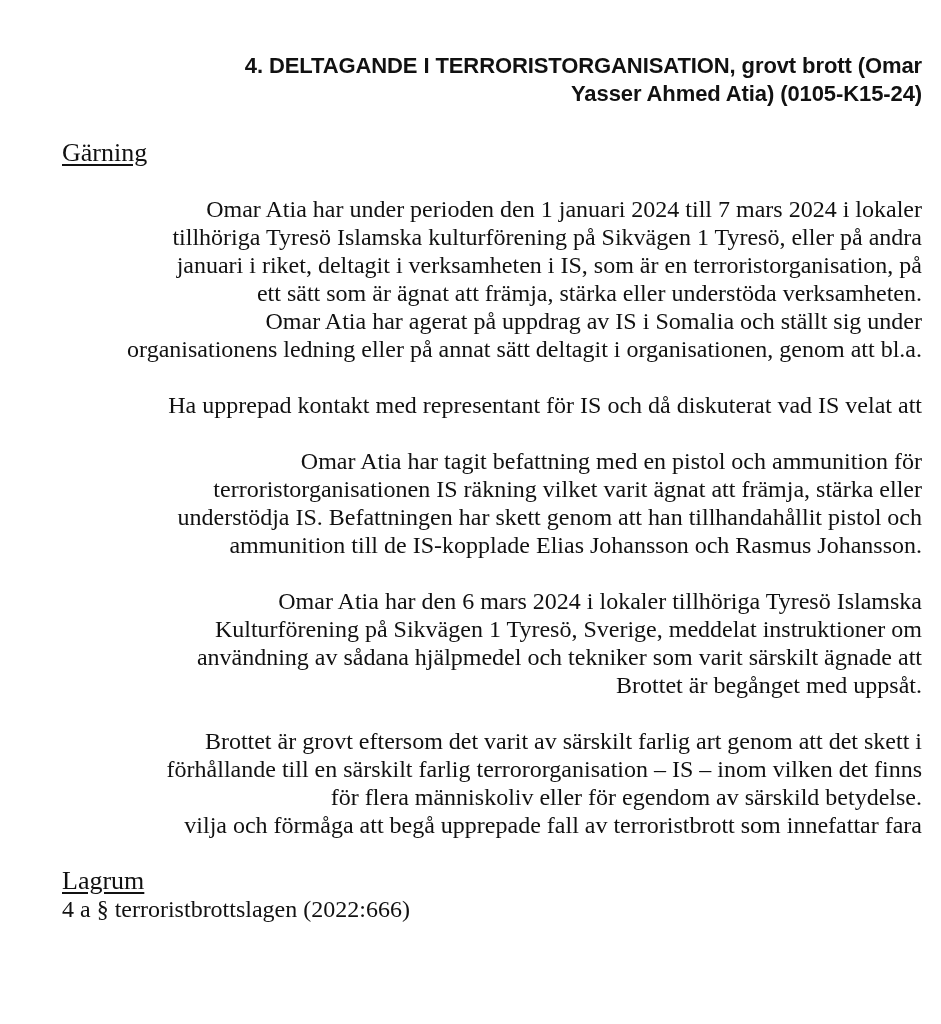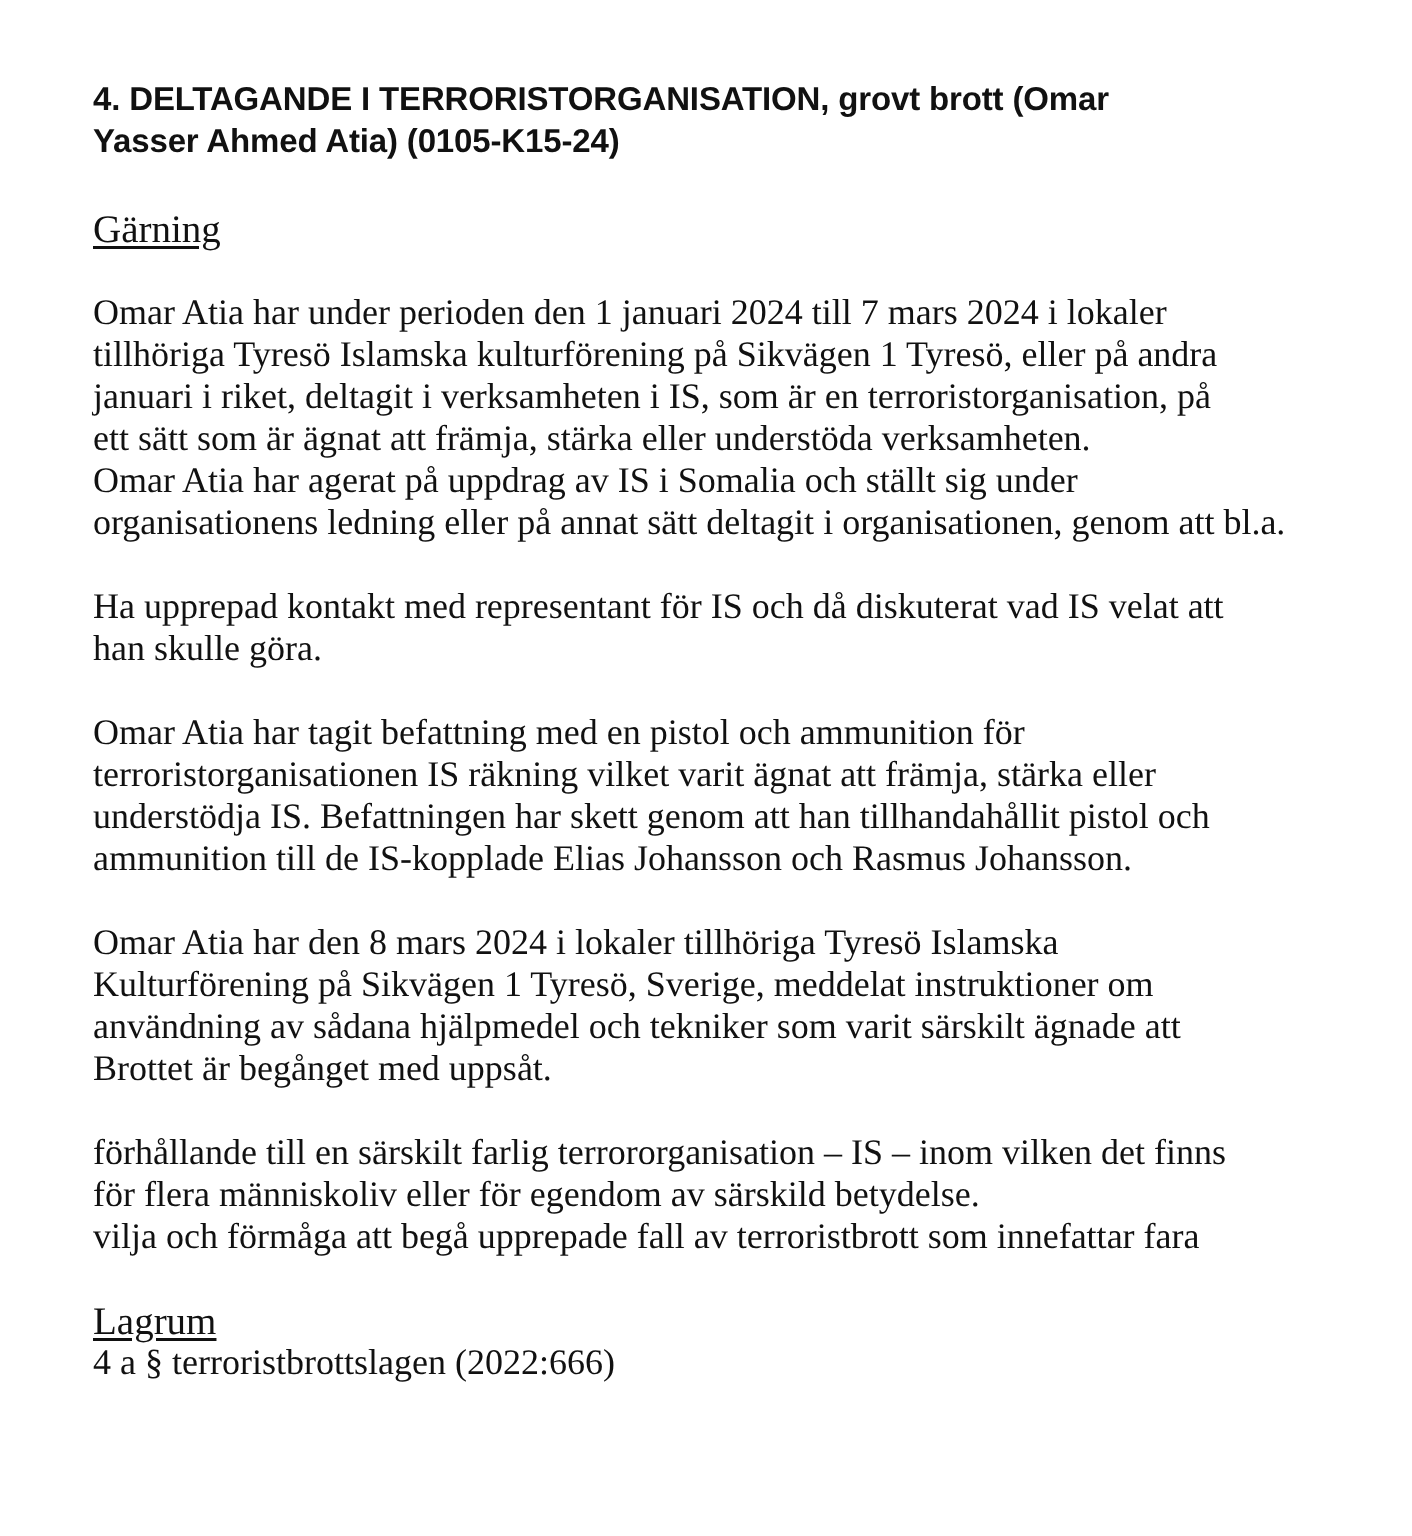--- a/index.html
+++ b/index.html
@@ -38,20 +38,21 @@
     }
     .para {
       font-family: "Liberation Serif", serif;
       font-size: 24px;
       line-height: 28px;
       margin: 0;
     }
     .line {
       display: block;
       white-space: nowrap;
+      text-align: right;
     }
     .gap-heading { height: 31px; }
     .gap-label { height: 28px; }
     .gap-para { height: 28px; }
   </style>
 </head>
 <body>
 
 <div class="page">
 
@@ -72,44 +73,44 @@
     <span class="line">januari i riket, deltagit i verksamheten i IS, som är en terroristorganisation, på</span>
     <span class="line">ett sätt som är ägnat att främja, stärka eller understöda verksamheten.</span>
     <span class="line">Omar Atia har agerat på uppdrag av IS i Somalia och ställt sig under</span>
     <span class="line">organisationens ledning eller på annat sätt deltagit i organisationen, genom att bl.a.</span>
   </p>
 
   <div class="gap-para"></div>
 
   <p class="para">
     <span class="line">Ha upprepad kontakt med representant för IS och då diskuterat vad IS velat att</span>
-    <span class="line">han skulle göra.</span>
   </p>
 
   <div class="gap-para"></div>
 
   <p class="para">
     <span class="line">Omar Atia har tagit befattning med en pistol och ammunition för</span>
     <span class="line">terroristorganisationen IS räkning vilket varit ägnat att främja, stärka eller</span>
     <span class="line">understödja IS. Befattningen har skett genom att han tillhandahållit pistol och</span>
     <span class="line">ammunition till de IS-kopplade Elias Johansson och Rasmus Johansson.</span>
   </p>
 
   <div class="gap-para"></div>
 
   <p class="para">
-    <span class="line">Omar Atia har den 8 mars 2024 i lokaler tillhöriga Tyresö Islamska</span>
+    <span class="line">Omar Atia har den 6 mars 2024 i lokaler tillhöriga Tyresö Islamska</span>
     <span class="line">Kulturförening på Sikvägen 1 Tyresö, Sverige, meddelat instruktioner om</span>
     <span class="line">användning av sådana hjälpmedel och tekniker som varit särskilt ägnade att</span>
     <span class="line">Brottet är begånget med uppsåt.</span>
   </p>
 
   <div class="gap-para"></div>
 
   <p class="para">
+    <span class="line">Brottet är grovt eftersom det varit av särskilt farlig art genom att det skett i</span>
     <span class="line">förhållande till en särskilt farlig terrororganisation – IS – inom vilken det finns</span>
     <span class="line">för flera människoliv eller för egendom av särskild betydelse.</span>
     <span class="line">vilja och förmåga att begå upprepade fall av terroristbrott som innefattar fara</span>
   </p>
 
   <div class="gap-para"></div>
 
   <p class="section-label">Lagrum</p>
   <p class="para">4 a § terroristbrottslagen (2022:666)</p>
 

